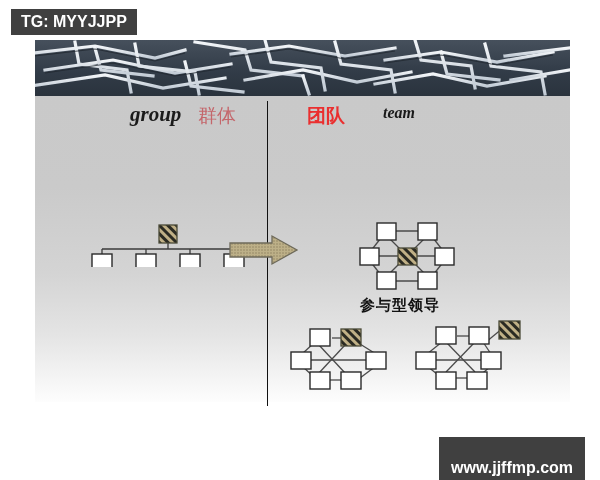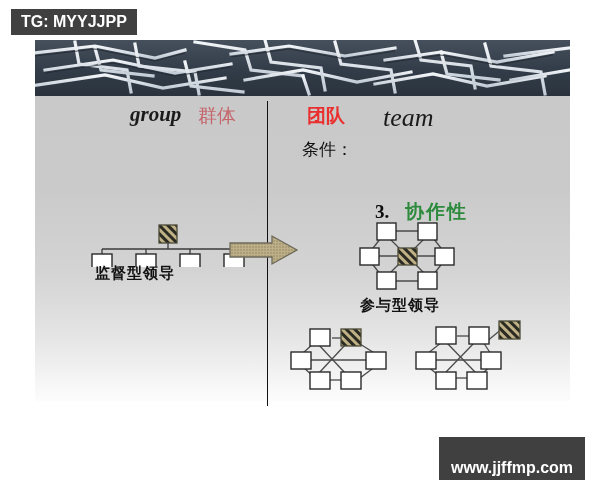--- a/index.html
+++ b/index.html
@@ -74,22 +74,22 @@
   #title-team-cn {
     left: 240px; top: 10px;
     font-size: 19px;
     font-weight: bold;
     color: #ea2f2f;
     font-family: "DejaVu Sans", sans-serif;
     margin-left: 32px;
   }
   #title-team {
     left: 348px; top: 9px;
-    font-size: 26px;
-    font-weight: normal;
+    font-size: 16px;
+    font-weight: bold;
     font-style: italic;
     color: #1a1a1a;
     font-family: "Liberation Serif", "DejaVu Serif", serif;
   }
 
   
   #conditions-label {
     position: absolute;
     left: 267px; top: 42px;
     font-size: 17px;
@@ -225,25 +225,21 @@
 
 <div id="slide-panel">
 
   <div id="center-divider"></div>
 
   <div class="hd" id="title-group">group</div>
   <div class="hd" id="title-group-cn">群体</div>
   <div class="hd" id="title-team-cn">团队</div>
   <div class="hd" id="title-team">team</div>
 
-  <div id="conditions-label">条件：</div>
-
-  <div class="cond-row" id="cond-3">
-    <span class="cond-num">3.</span><span class="cond-text">协作性</span>
-  </div>
+
 
   <svg width="0" height="0" style="position:absolute" aria-hidden="true">
     <defs>
       <pattern id="hatch" width="6" height="6" patternUnits="userSpaceOnUse" patternTransform="rotate(-45)">
         <rect width="6" height="6" fill="#c0b086"></rect>
         <rect width="3" height="6" fill="#2a2a22"></rect>
       </pattern>
     </defs>
   </svg>
 
@@ -260,21 +256,20 @@
       <rect x="74" y="4" width="18" height="18" fill="url(#hatch)" stroke="#4a4a38" stroke-width="1.3"></rect>
       <g fill="#ffffff" stroke="#2a2a2a" stroke-width="1.4">
         <rect x="7" y="33" width="20" height="17"></rect>
         <rect x="51" y="33" width="20" height="17"></rect>
         <rect x="95" y="33" width="20" height="17"></rect>
         <rect x="139" y="33" width="20" height="17"></rect>
       </g>
     </svg>
   </div>
 
-  <div class="diagram-label" id="label-supervisory">监督型领导</div>
 
   <div class="diagram" id="arrow-diagram">
     <svg width="72" height="32" viewBox="0 0 72 32" xmlns="http://www.w3.org/2000/svg">
       <defs>
         <pattern id="dots" width="3" height="3" patternUnits="userSpaceOnUse">
           <rect width="3" height="3" fill="#bdb088"></rect>
           <circle cx="1" cy="1" r="0.75" fill="#8d8260"></circle>
         </pattern>
       </defs>
       <path d="M2 9 L44 9 L44 2 L69 16 L44 30 L44 23 L2 23 Z" fill="url(#dots)" stroke="#6e6a5a" stroke-width="1.3"></path>

